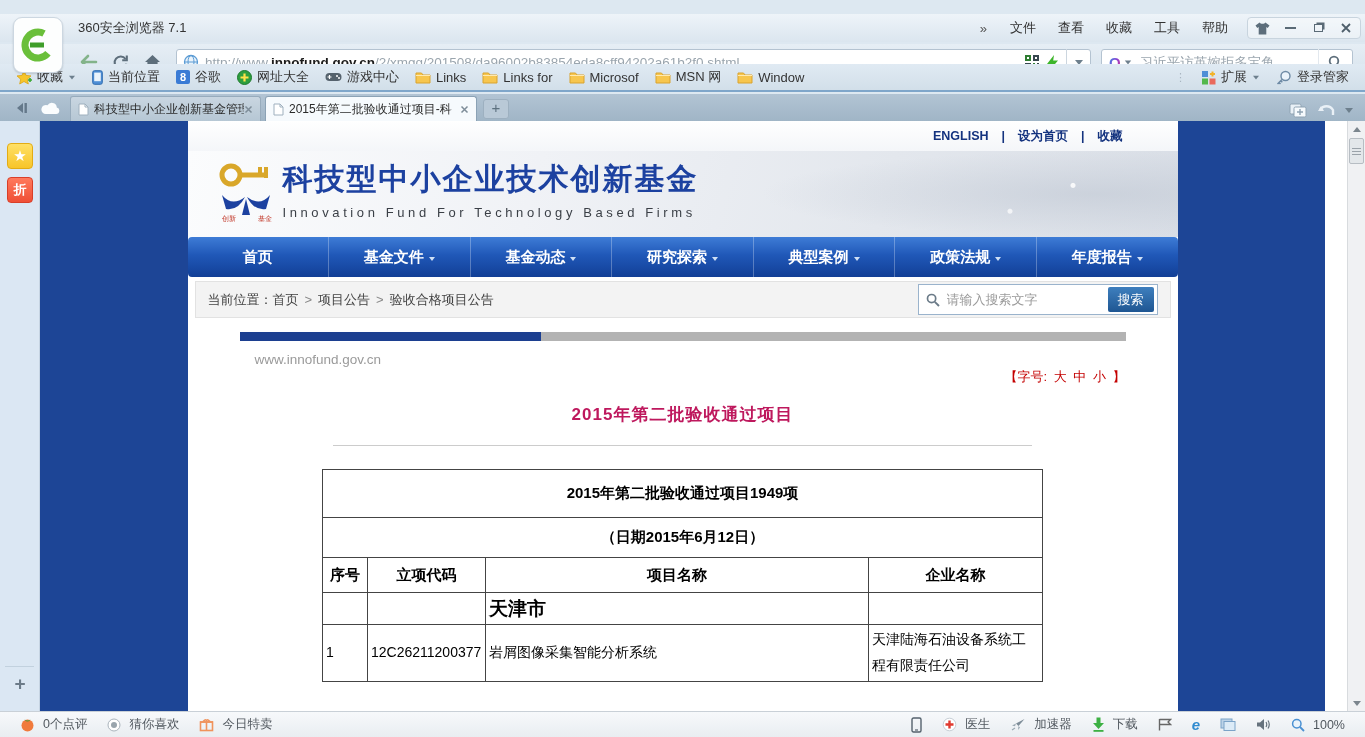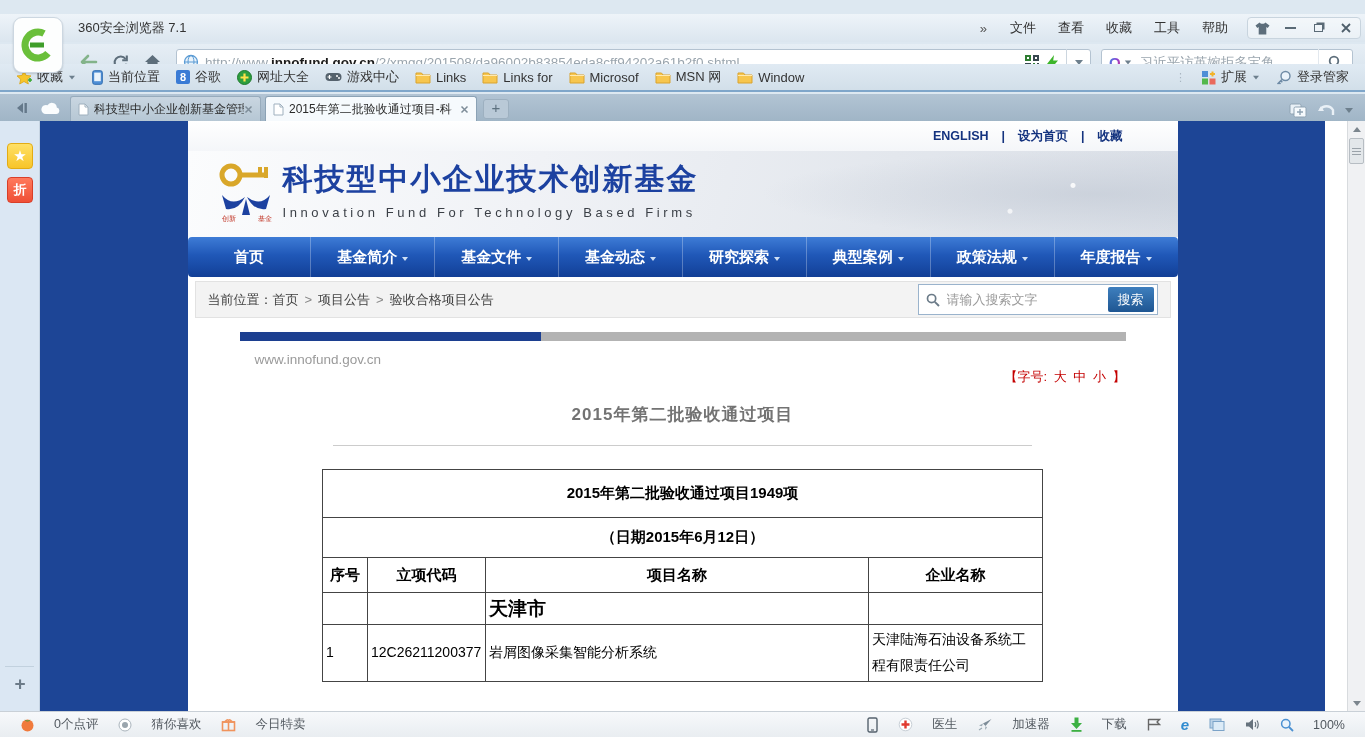--- a/index.html
+++ b/index.html
@@ -110,40 +110,40 @@
   .ss-btn { width:46px; height:25px; margin-right:3px; background:linear-gradient(#3e7fbe,#1f5692); color:#fff;
     font-size:13px; display:flex; align-items:center; justify-content:center; border-radius:2px; flex:none; }
 
   .contentbox { margin:14px 52px 0; }
   .cb-bar { height:9px; display:flex; }
   .cb-bar-blue { width:34%; background:#1c3f90; }
   .cb-bar-gray { flex:1; background:#b3b3b3; }
   .domain-row { margin-top:11px; padding-left:15px; font-size:13.5px; color:#9a9a9a; }
   .fontsize-row { text-align:right; font-size:13px; color:#c40000; margin-top:1px; }
   .fontsize-row span { margin-left:3px; }
-  .article-title { text-align:center; color:#737373; font-weight:bold; font-size:17px; margin-top:17px; letter-spacing:1px; }
+  .article-title { text-align:center; color:#be185d; font-weight:bold; font-size:17px; margin-top:17px; letter-spacing:1px; }
   .title-divider { width:79%; margin:19px auto 0; border-top:1px solid #ccc; }
   .meta-row { text-align:center; font-size:14px; color:#3c3c3c; margin-top:16px; }
   .meta-src { margin-left:46px; }
   .meta-val { margin-left:4px; }
 
   table.projects { width:720px; margin:23px auto 0; border-collapse:collapse; font-size:14px; color:#000; table-layout:fixed; }
   table.projects td { border:1px solid #444; padding:2px 3px; }
   tr.cap td { height:48px; text-align:center; font-weight:bold; font-size:15px; }
   tr.dateline td { height:40px; text-align:center; font-weight:bold; font-size:15px; }
   tr.hdr td { height:35px; text-align:center; font-weight:bold; font-size:15px; }
   tr.region td { height:32px; }
   tr.region td.rg { text-align:left; font-weight:bold; font-size:19px; }
   tr.datarow td { height:56px; vertical-align:middle; line-height:1.85; }
 
   
   .statusbar { position:absolute; bottom:0; left:0; right:0; height:26px;
     background:linear-gradient(#f7f9fb,#e9edf1); border-top:1px solid #c9d0d7;
     display:flex; align-items:center; font-size:12.5px; color:#50575e; padding:0 10px; }
-  .sbi { display:flex; align-items:center; gap:19px; padding:0 10px; white-space:nowrap; }
+  .sbi { display:flex; align-items:center; gap:8px; padding:0 10px; white-space:nowrap; }
   .sb-rt { margin-left:auto; display:flex; align-items:center; }
   svg { display:block; }
 </style>
 </head>
 <body>
 
 <div class="window">
 
   <div class="titlebar">
     <div class="logo360">
@@ -419,24 +419,20 @@
           </div>
           <div class="banner-titles">
             <div class="site-name">科技型中小企业技术创新基金</div>
             <div class="site-en">Innovation Fund For Technology Based Firms</div>
           </div>
         </div>
 
         <div class="mainnav">
           <span class="nav-item">
               <span>首页</span>
-            </span>
-          <span class="nav-item">
-              <span>基金简介</span>
-              <span class="nav-caret"></span>
             </span>
           <span class="nav-item">
               <span>基金文件</span>
               <span class="nav-caret"></span>
             </span>
           <span class="nav-item">
               <span>基金动态</span>
               <span class="nav-caret"></span>
             </span>
           <span class="nav-item">

